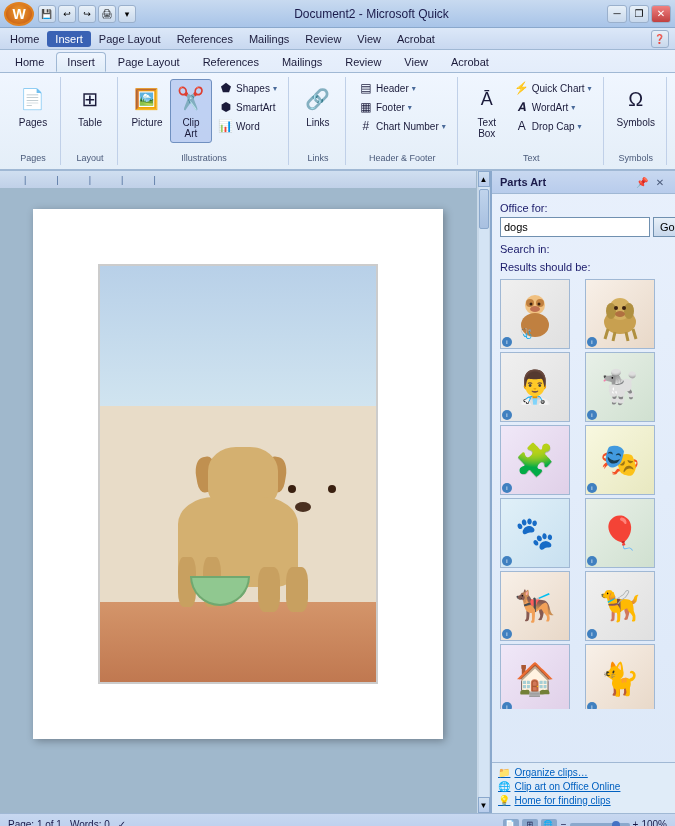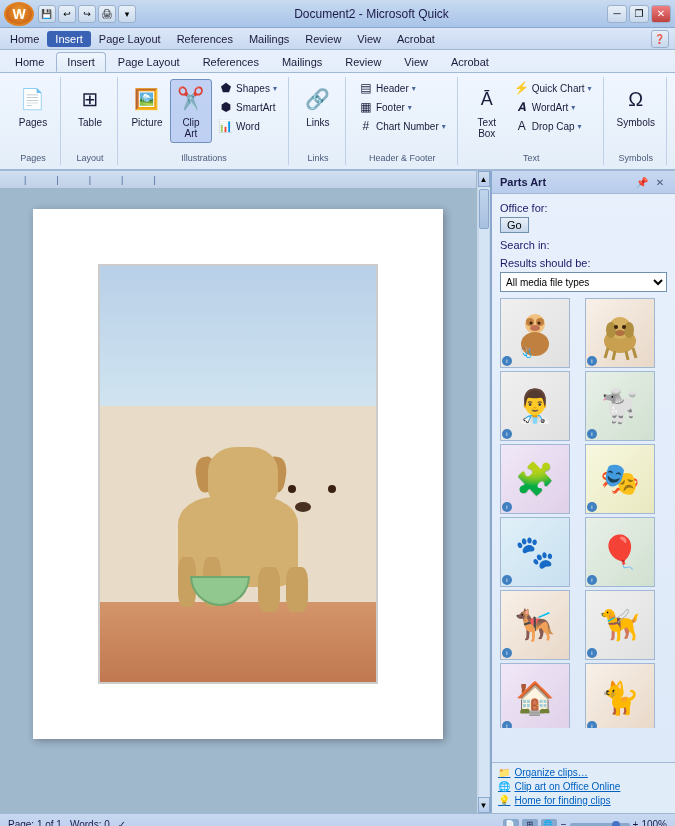--- a/index.html
+++ b/index.html
@@ -718,34 +718,30 @@
     <div class="clip-art-header">
       <span class="clip-art-title">Parts Art</span>
       <div class="clip-art-header-btns">
         <div class="clip-art-header-btn">📌</div>
         <div class="clip-art-header-btn">✕</div>
       </div>
     </div>
     <div class="clip-art-body">
       <div class="clip-label">Office for:</div>
       <div class="clip-search-row">
+        <input class="clip-search-input" value="dogs" type="text" style="">
         <button class="clip-go-btn">Go</button>
       </div>
 
       <div class="clip-section">
         <div class="clip-label">Search in:</div>
       </div>
 
       <div class="clip-section">
         <div class="clip-label">Results should be:</div>
-        <div style="display:flex;align-items:center;gap:2px;">
-          <select class="clip-dropdown">
-            <option>All media file types</option>
-          </select>
-        </div>
       </div>
 
       <div style="position:relative;">
         <div class="clip-grid">
 
           <div class="clip-item clip-bg-1">
             <div class="clip-item-img">
               <svg width="55" height="55" viewBox="0 0 55 55">
                 <circle cx="27" cy="18" r="10" fill="#f0c080"></circle>
                 <ellipse cx="27" cy="38" rx="14" ry="12" fill="#c08040"></ellipse>

